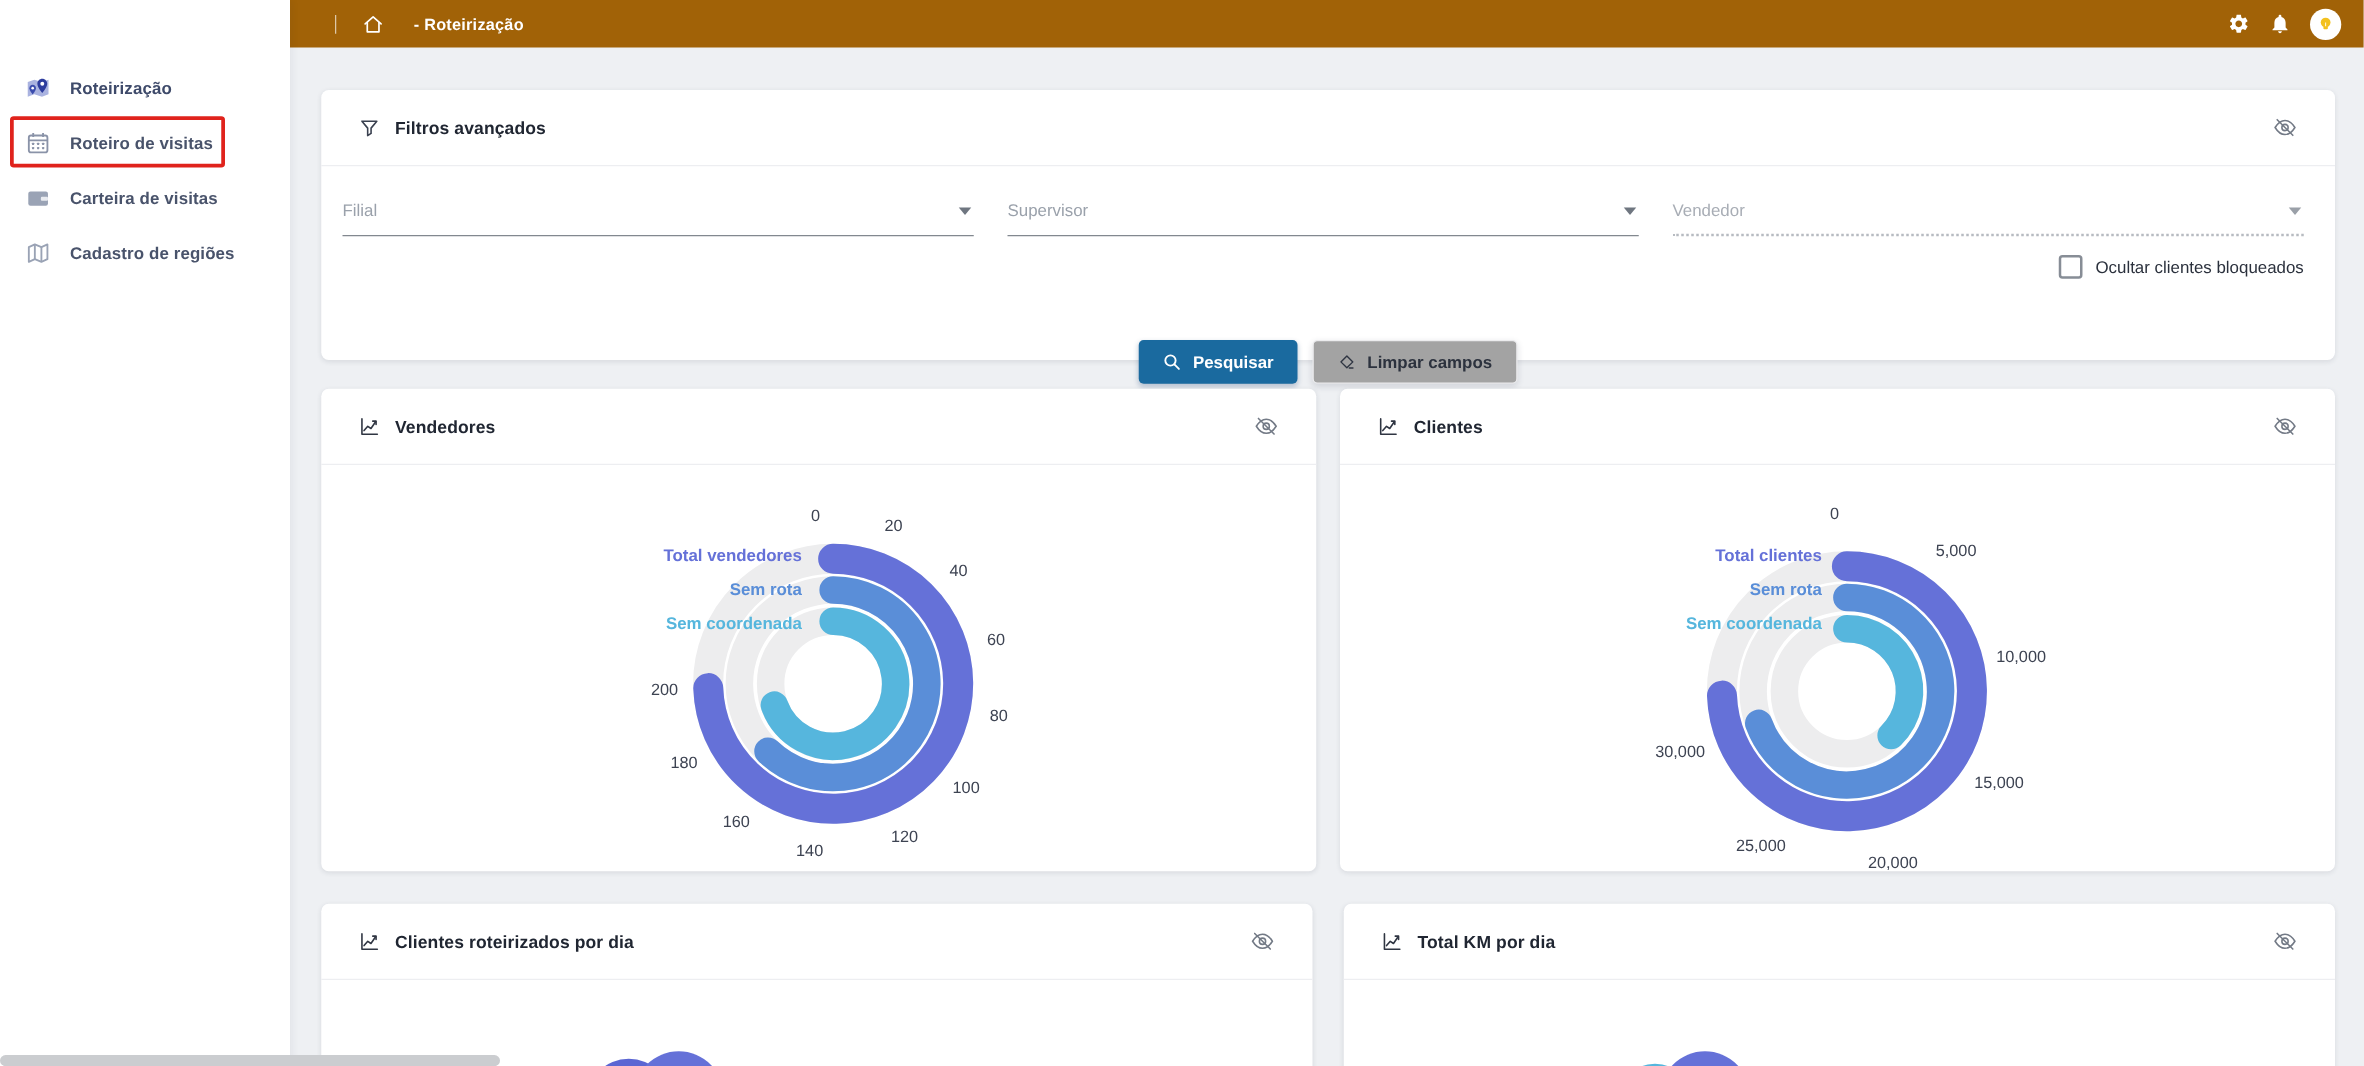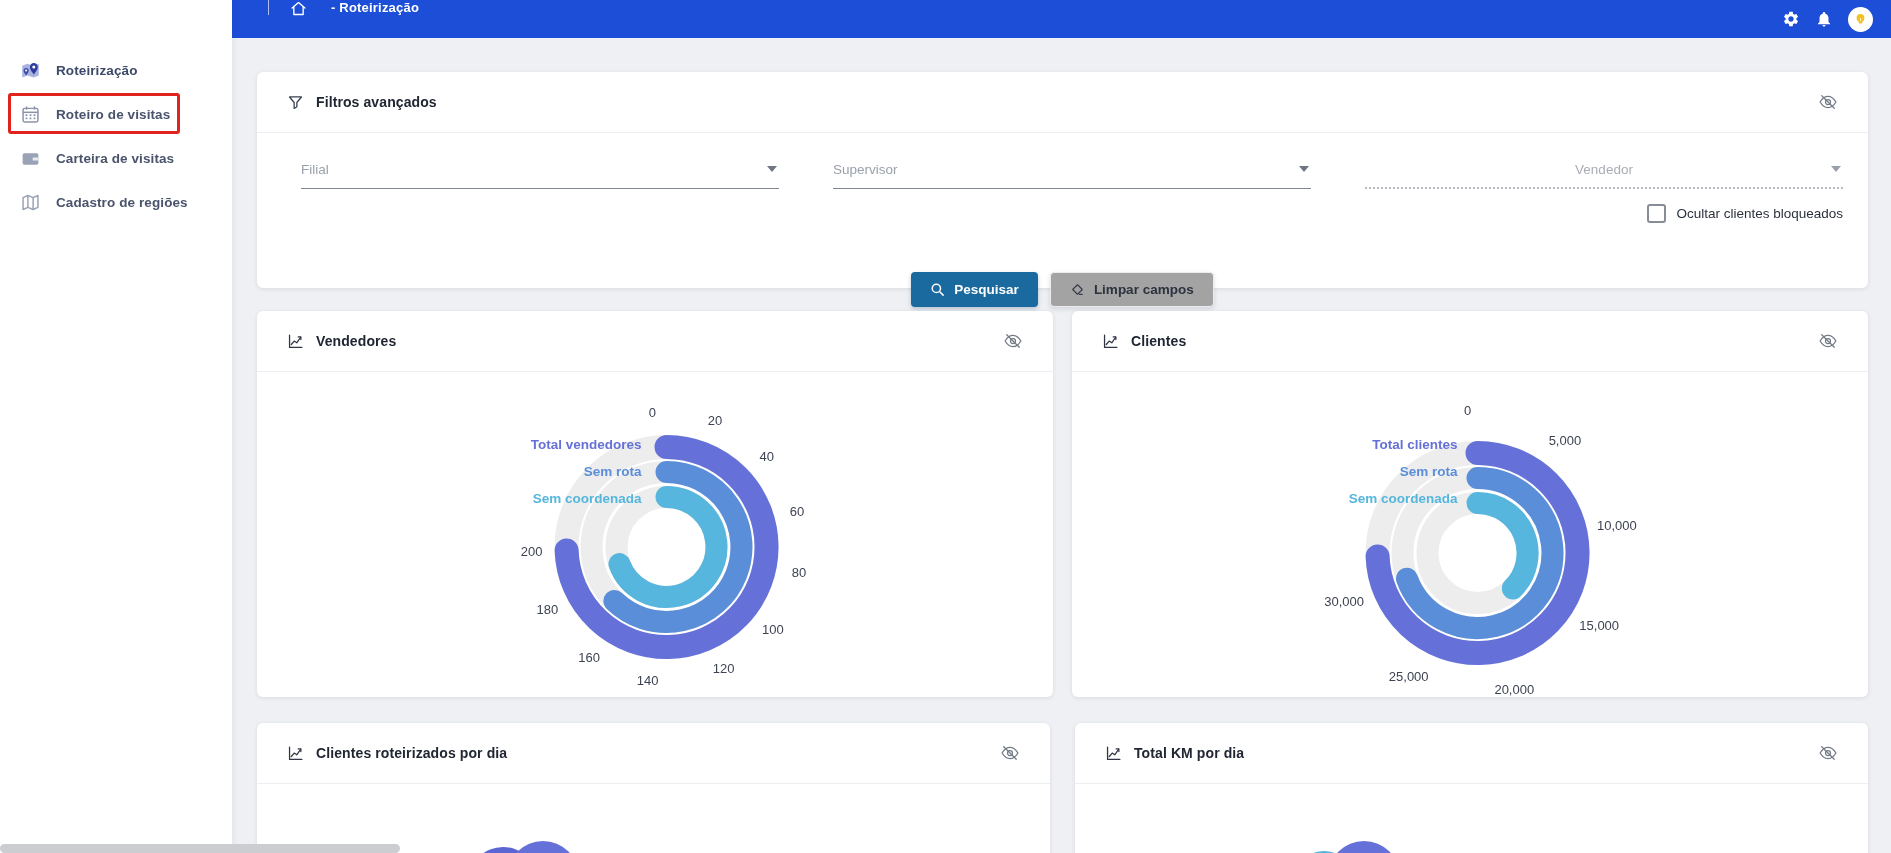--- a/index.html
+++ b/index.html
@@ -11,44 +11,44 @@
              box-shadow:2px 0 6px rgba(30,40,60,.06); z-index:5; padding-top:48px; }
   .sb-item { position:relative; display:flex; align-items:center; gap:15px; height:44px;
              padding-left:20px; cursor:pointer; }
   .sb-item .lbl { font-size:13.5px; font-weight:600; color:#49536b; letter-spacing:.1px; }
   .sb-item.active .lbl { color:#3e4a6a; }
   .sb-icon { width:21px; height:21px; flex:0 0 21px; }
   .red-outline { position:absolute; left:8px; top:1px; width:172px; height:41px;
                  border:3px solid #e0231c; border-radius:3px; pointer-events:none; }
 
   
-  .topbar { position:absolute; left:232px; top:0; right:0; height:38px; background:#1d4ed8;
-            display:flex; padding:0 18px 0 36px; z-index:4; }
+  .topbar { position:absolute; left:232px; top:0; right:0; height:38px; background:#a16207;
+            display:flex; align-items:center; padding:0 18px 0 36px; z-index:4; }
   .tb-sep { width:1px; height:15px; background:rgba(255,255,255,.65); margin-right:21px; }
   .tb-home { width:17px; height:17px; margin-right:24px; cursor:pointer; }
   .tb-crumb { color:#fff; font-size:13px; font-weight:700; letter-spacing:.2px; }
   .tb-right { margin-left:auto; display:flex; align-items:center; gap:15px; }
   .tb-ic { width:18px; height:18px; cursor:pointer; }
   .tb-avatar { width:25px; height:25px; border-radius:50%; background:#fff; display:flex;
                align-items:center; justify-content:center; cursor:pointer; }
 
   
   .main { position:absolute; left:232px; top:38px; right:0; bottom:0; padding:34px 23px 0 25px; }
   .card { background:#fff; border-radius:6px; box-shadow:0 1px 4px rgba(25,35,60,.10); position:relative; }
   .card-head { height:61px; display:flex; align-items:center; padding:0 30px;
                border-bottom:1px solid #edeef1; }
   .card-title { font-size:14px; font-weight:700; color:#202632; margin-left:12px; letter-spacing:.1px; }
   .head-ic { width:17px; height:17px; }
   .eye-btn { margin-left:auto; width:20px; height:20px; cursor:pointer; }
 
   
   .filters-card { height:216px; }
   .fields { display:flex; gap:27px; padding:27px 25px 0 17px; }
-  .field { flex:1; position:relative; padding:0 0 9px 0; border-bottom:1.5px solid #82888f; cursor:pointer;margin-left:27px; }
-  .field.disabled { border-bottom:2px dotted #b7bbc1; cursor:default;text-align:center; }
+  .field { flex:1; position:relative; padding:0 0 9px 0; border-bottom:1.5px solid #82888f; cursor:pointer; }
+  .field.disabled { border-bottom:2px dotted #b7bbc1; cursor:default; }
   .field .flabel { font-size:13.5px; color:#9aa1ab; }
   .field.disabled .flabel { color:#a8adb5; }
   .dd-arrow { position:absolute; right:2px; top:6px; width:0; height:0;
               border-left:5px solid transparent; border-right:5px solid transparent;
               border-top:6px solid #6f7680; }
   .field.disabled .dd-arrow { border-top-color:#9aa0a8; }
   .chk-row { display:flex; justify-content:flex-end; align-items:center; gap:10px;
              padding:15px 25px 0 0; }
   .chk-box { width:19px; height:19px; border:2px solid #878d96; border-radius:3px; background:#fff; cursor:pointer; }
   .chk-lbl { font-size:13.5px; color:#2b313d; }

